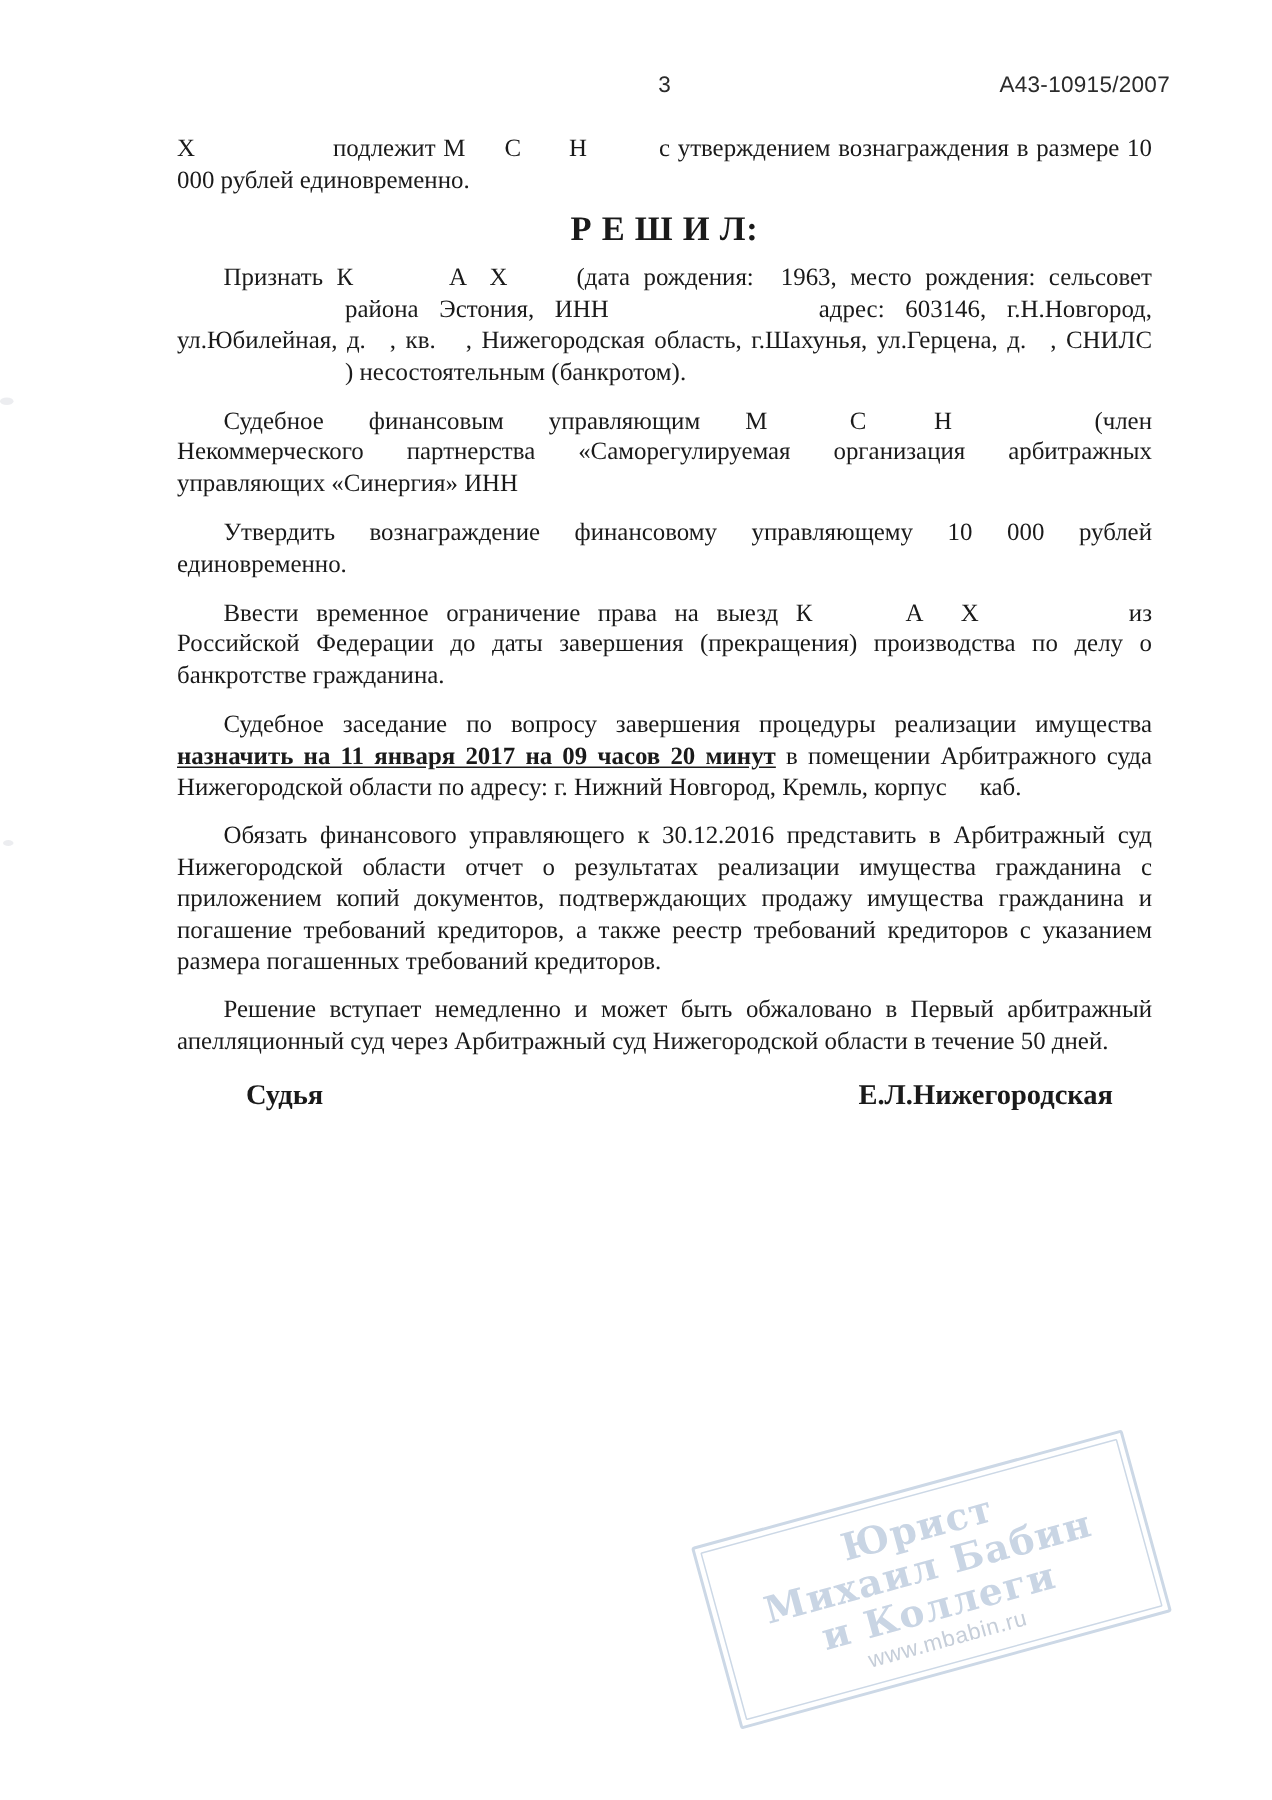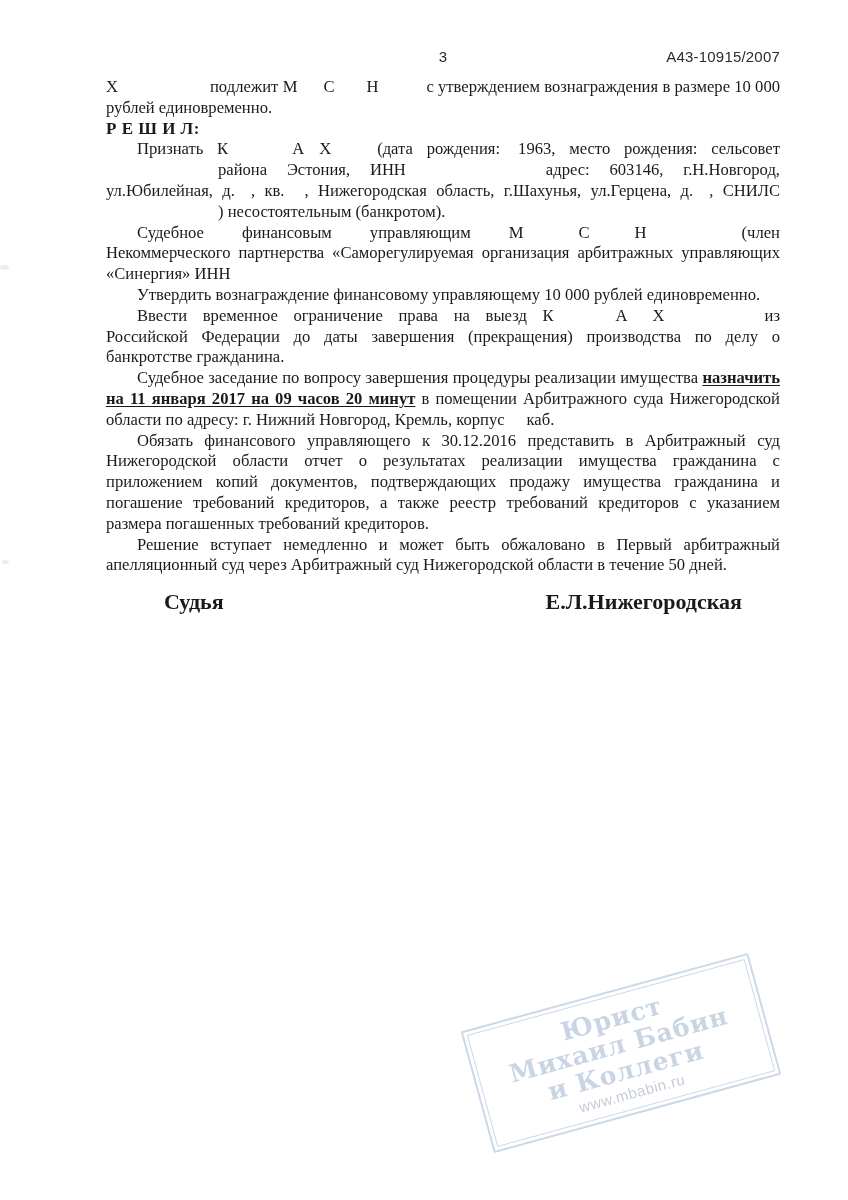--- a/index.html
+++ b/index.html
@@ -25,34 +25,34 @@
     position: absolute; left: 50%; transform: translateX(-50%);
   }
   .case-number { position: absolute; right: 0; top: 0; letter-spacing: 0.2px; }
 
   .doc-body {
     position: absolute;
     top: 77px; left: 106px; width: 674px;
     font-size: 16.6px; line-height: 20.8px;
     text-align: justify;
   }
-  .para { margin: 0; text-indent: 31px; }
+  .para { margin: 12px; text-indent: 31px; }
   .para.no-indent { text-indent: 0; }
   .para.heading {
-    text-indent: 0; 
-    font-weight: bold; font-size: 17px; letter-spacing: 0.5px;
+    text-indent: 0; text-align: center;
+    font-weight: bold; font-size: 23px; letter-spacing: 0.5px;
   }
   .gap { display: inline-block; height: 2px; }
   .hl { font-weight: bold; text-decoration: underline; text-underline-offset: 2px; }
 
   .sig-row {
     display: flex; justify-content: space-between;
     margin-top: 16px;
     padding-left: 58px; padding-right: 38px;
-    font-weight: bold; font-size: 22px;
+    font-weight: bold; font-size: 19px;
     text-align: center;
   }
 
   .stamp {
     position: absolute;
     left: 472px; top: 990px;
     width: 298px; height: 126px;
     transform: rotate(-15.3deg);
     border: 2.5px solid #ccd8e6;
     border-radius: 2px;

